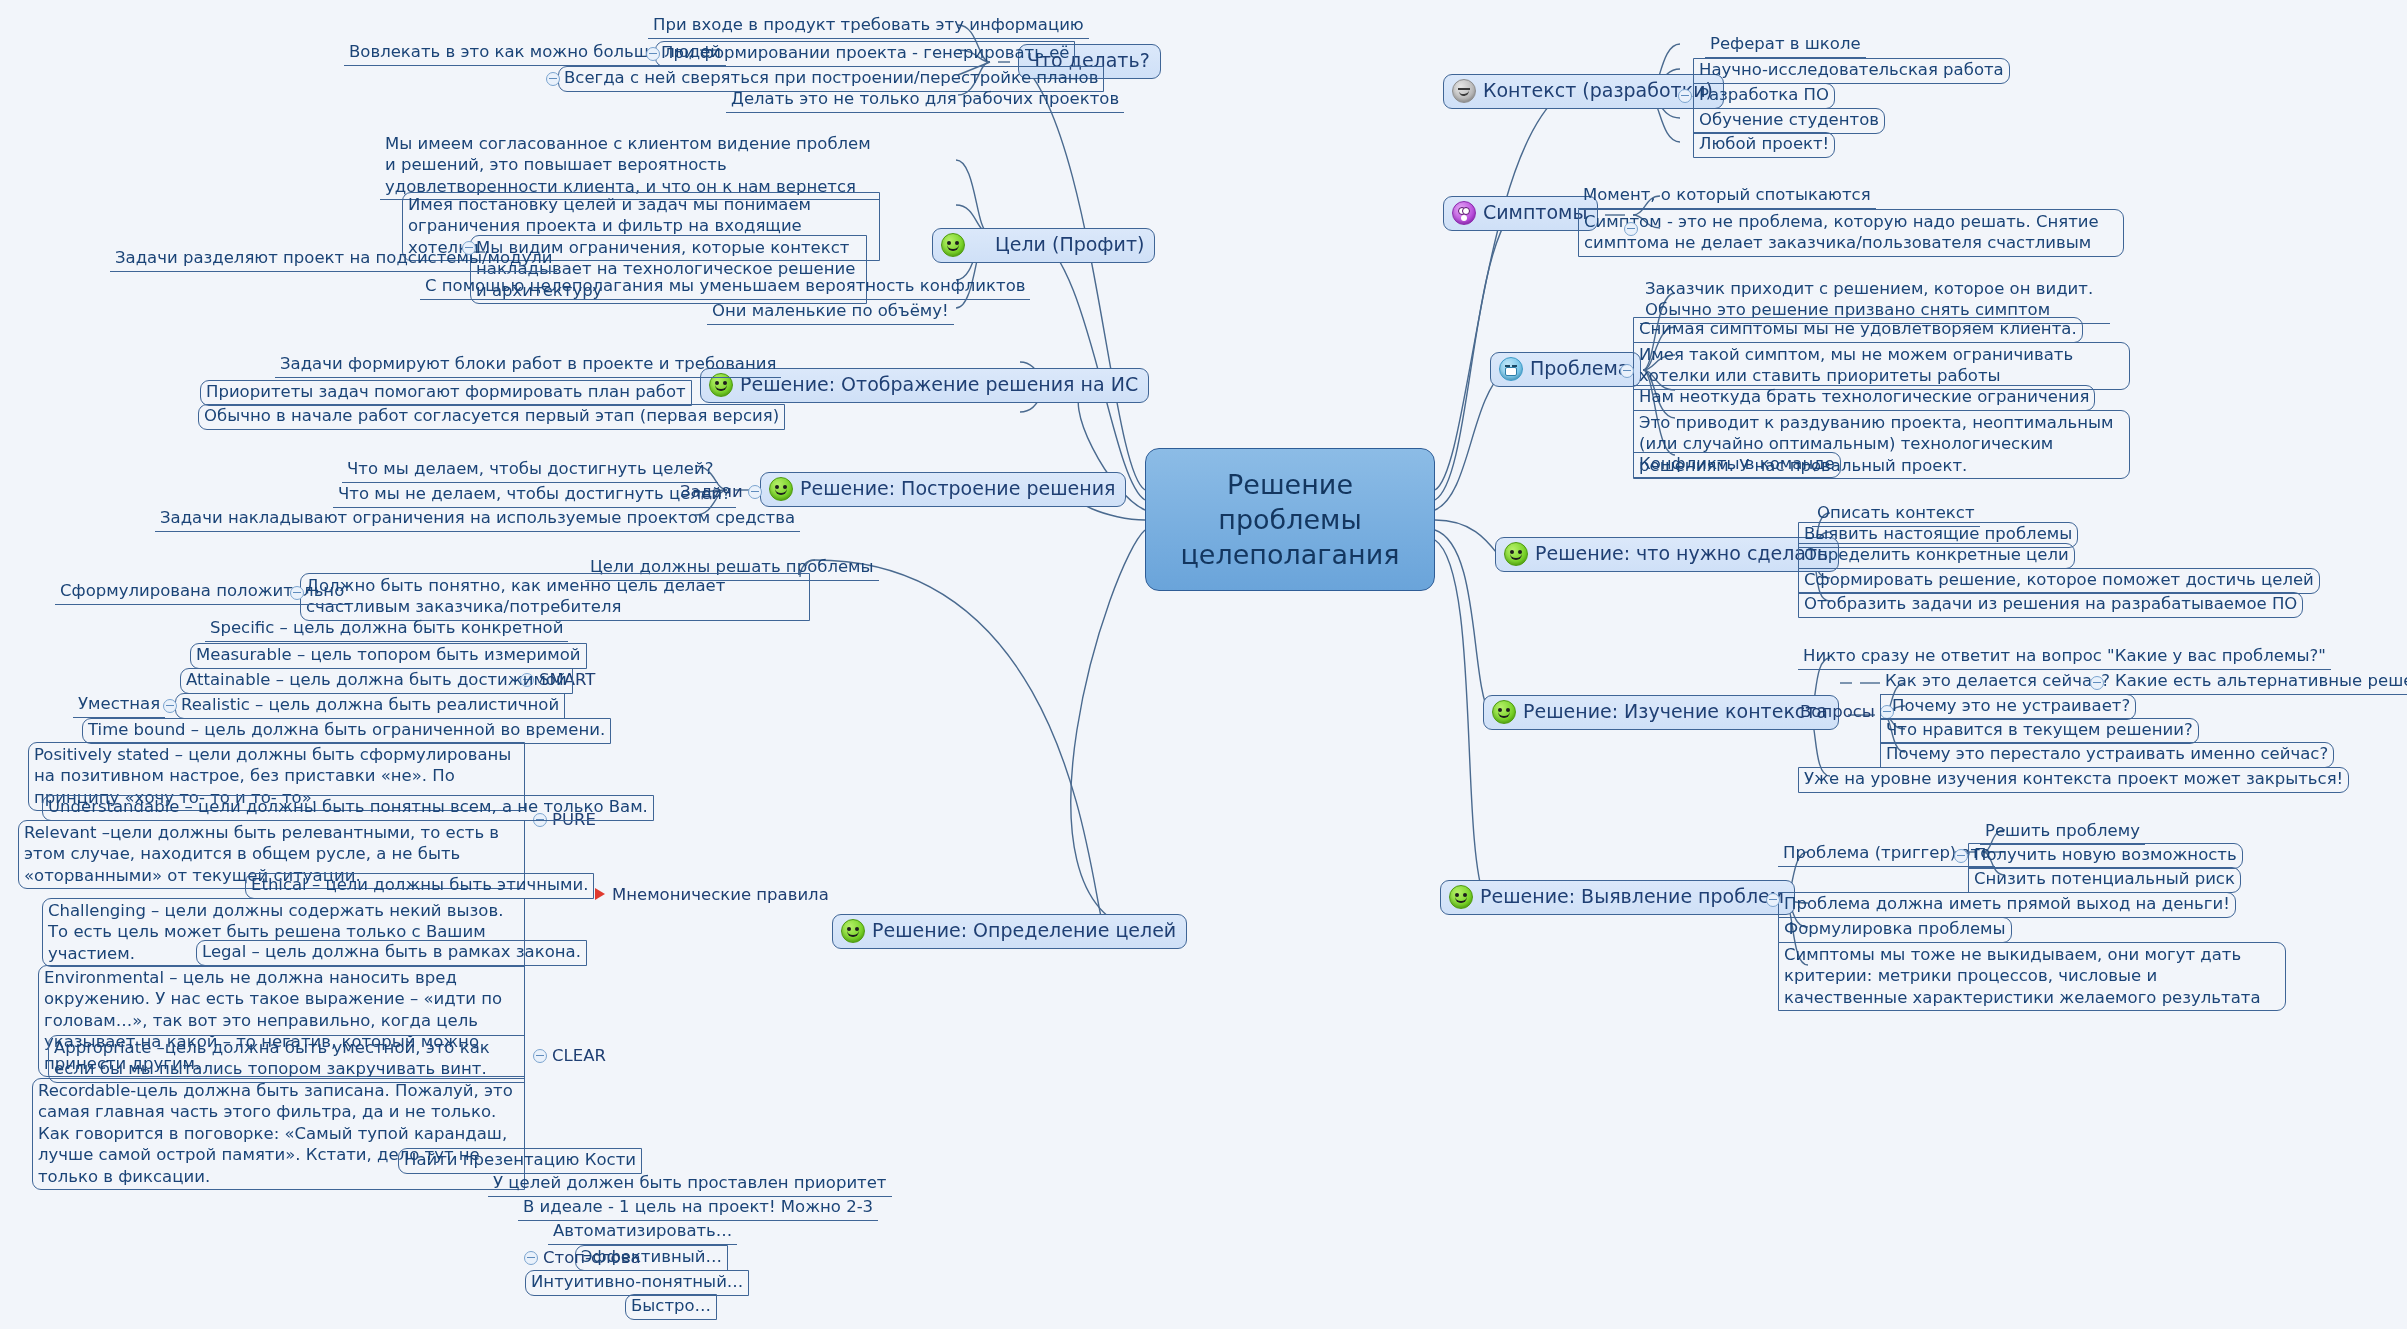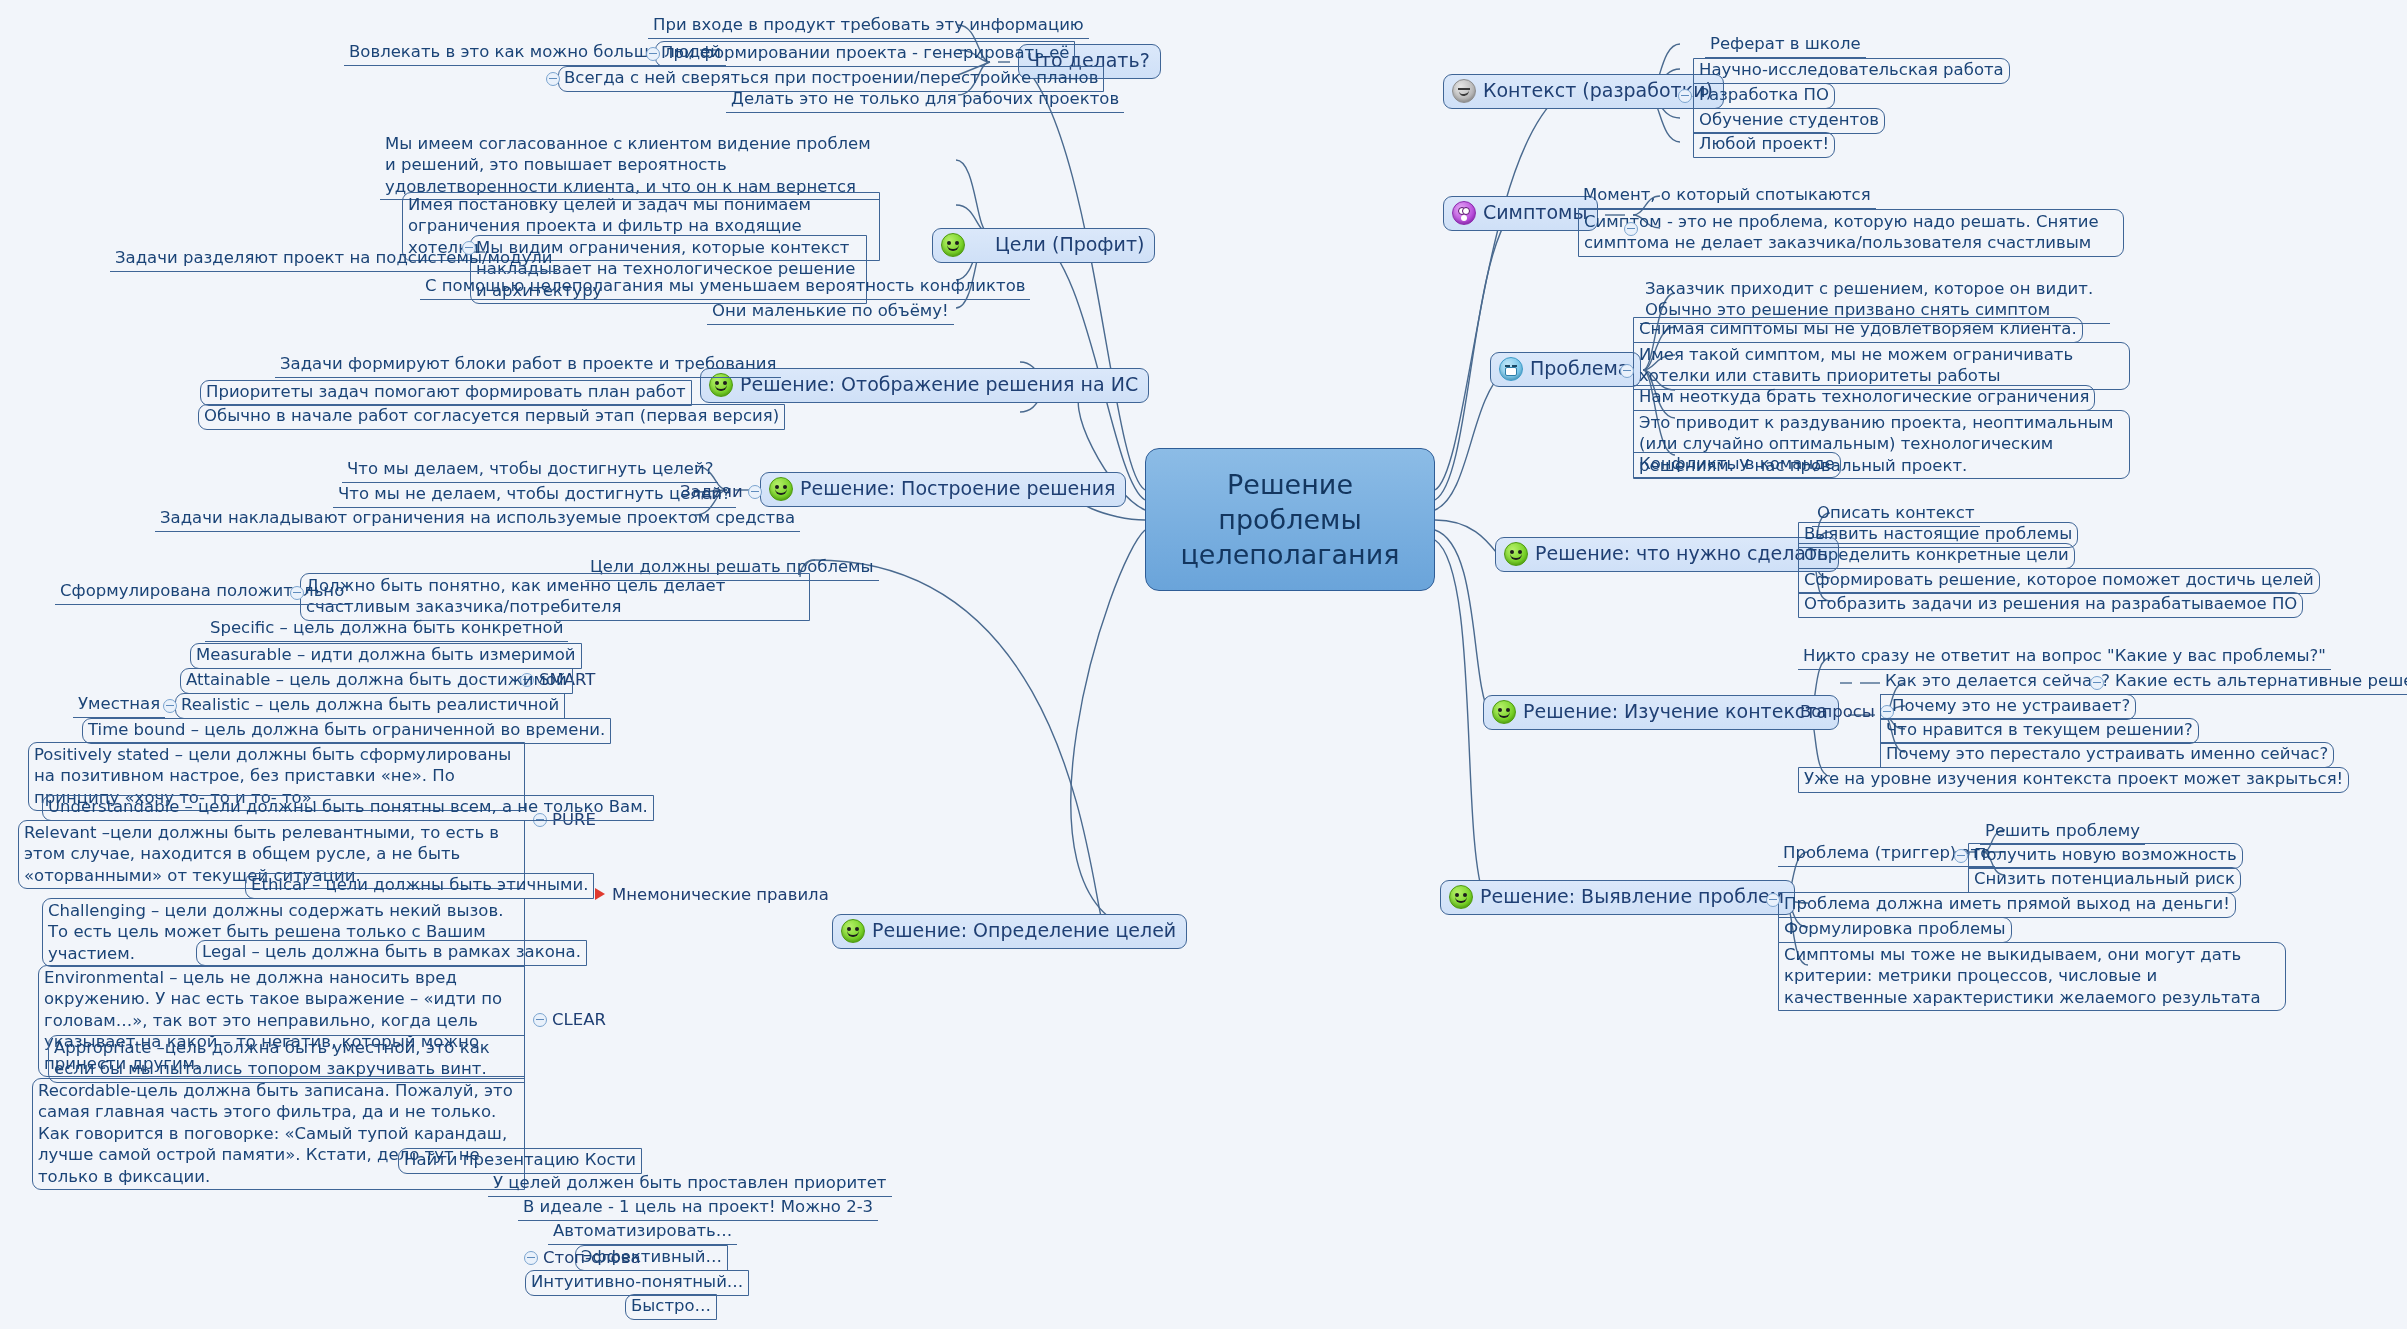--- a/index.html
+++ b/index.html
@@ -270,38 +270,38 @@
 <div class="grp" style="left:595px;top:885px;">
   <span class="flag"></span>
   <span>Мнемонические правила</span>
 </div>
 
 <div class="grp" style="left:520px;top:670px;">
   <span class="bullet"></span>
   <span>SMART</span>
 </div>
 <div class="node leaf" style="left:205px;top:617px;">Specific – цель должна быть конкретной</div>
-<div class="node leaf boxed rl" style="left:190px;top:643px;">Measurable – идти должна быть измеримой</div>
+<div class="node leaf boxed rl" style="left:190px;top:643px;">Measurable – цель топором быть измеримой</div>
 <div class="node leaf boxed rl" style="left:180px;top:668px;">Attainable – цель должна быть достижимой</div>
 <div class="node leaf boxed rl" style="left:175px;top:693px;">Realistic –  цель должна быть реалистичной</div>
 <div class="node leaf boxed rl" style="left:82px;top:718px;">Time bound – цель должна быть ограниченной во времени.</div>
 <div class="node leaf" style="left:73px;top:693px;">Уместная</div>
 <span class="bullet" style="position:absolute;left:163px;top:699px;"></span>
 
 <div class="grp" style="left:533px;top:810px;">
   <span class="bullet"></span>
   <span>PURE</span>
 </div>
 <div class="node leaf wrap boxed rl" style="left:28px;top:742px;width:497px;">Positively stated – цели должны быть сформулированы на позитивном настрое, без приставки «не». По принципу «хочу то- то и то- то».</div>
 <div class="node leaf boxed rl" style="left:42px;top:795px;">Understandable – цели должны быть понятны всем, а не только Вам.</div>
 <div class="node leaf wrap boxed rl" style="left:18px;top:820px;width:507px;">Relevant –цели должны  быть релевантными, то есть в этом случае, находится в общем русле, а не быть «оторванными» от текущей ситуации.</div>
 <div class="node leaf boxed rl" style="left:245px;top:873px;">Ethical – цели должны быть этичными.</div>
 <div class="node leaf wrap boxed rl" style="left:42px;top:898px;width:483px;">Challenging – цели должны содержать некий вызов. То есть цель может быть решена только с Вашим участием.</div>
 
-<div class="grp" style="left:533px;top:1010px;text-align:center;">
+<div class="grp" style="left:533px;top:1046px;text-align:center;">
   <span class="bullet"></span>
   <span>CLEAR</span>
 </div>
 <div class="node leaf boxed rl" style="left:196px;top:940px;">Legal – цель должна быть в рамках закона.</div>
 <div class="node leaf wrap boxed rl" style="left:38px;top:965px;width:487px;">Environmental – цель не должна наносить вред окружению. У нас есть такое выражение – «идти по головам…», так вот это неправильно, когда цель указывает на какой – то негатив, который можно принести другим.</div>
 <div class="node leaf wrap boxed rl" style="left:48px;top:1035px;width:477px;">Appropriate –цель должна быть уместной, это как если бы мы пытались топором закручивать винт.</div>
 <div class="node leaf wrap boxed rl" style="left:32px;top:1078px;width:493px;">Recordable-цель должна быть записана. Пожалуй, это самая главная часть этого фильтра, да и не только. Как говорится в поговорке: «Самый тупой карандаш, лучше самой острой памяти». Кстати, дело тут не только в фиксации.</div>
 
 <div class="node leaf boxed rl" style="left:398px;top:1148px;">Найти презентацию Кости</div>
 <div class="node leaf" style="left:488px;top:1172px;">У целей должен быть проставлен приоритет</div>

